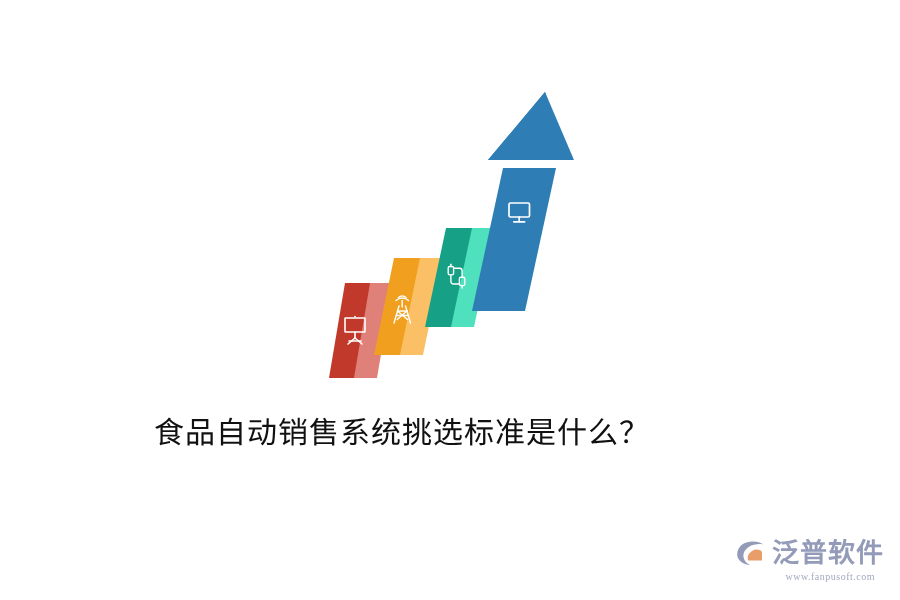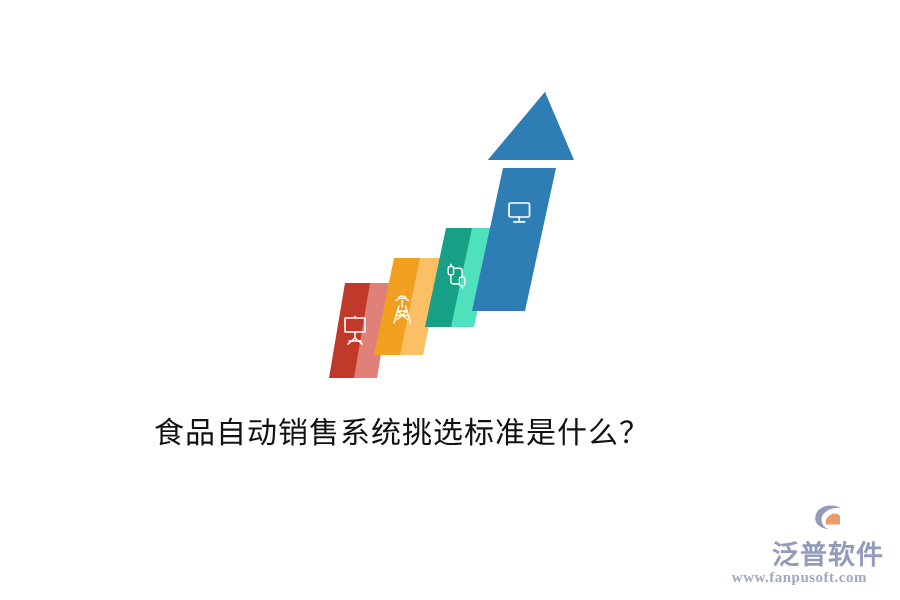--- a/index.html
+++ b/index.html
@@ -64,46 +64,45 @@
     position: absolute;
     right: 16px;
     bottom: 14px;
     display: flex;
     flex-direction: column;
     align-items: flex-end;
     opacity: 0.92;
   }
   .wm-row {
     display: flex;
-    align-items: center;
+    align-items: flex-start;
     gap: 6px;
-    flex-direction: column;
   }
   .wm-mark {
     width: 32px;
     height: 32px;
     flex: 0 0 auto;
   }
   .wm-name {
     font-family: "DejaVu Serif", "Liberation Serif", serif;
     font-size: 27px;
     line-height: 30px;
     font-weight: 700;
     color: #8a93b4;
     letter-spacing: 1px;
   }
   .wm-url {
     font-family: "Liberation Serif", "DejaVu Serif", serif;
-    font-size: 15px;
+    font-size: 10px;
     line-height: 18px;
-    font-weight: 700;
+    font-weight: 400;
     color: #9aa2bd;
     letter-spacing: 0.5px;
     margin-top: -2px;
-    margin-right: 17px;
+    margin-right: 9px;
   }
 </style>
 </head>
 <body>
 
 <div id="banner">
 
   <div id="graphic">
     <svg viewBox="0 0 900 400" xmlns="http://www.w3.org/2000/svg" aria-hidden="true">
 

